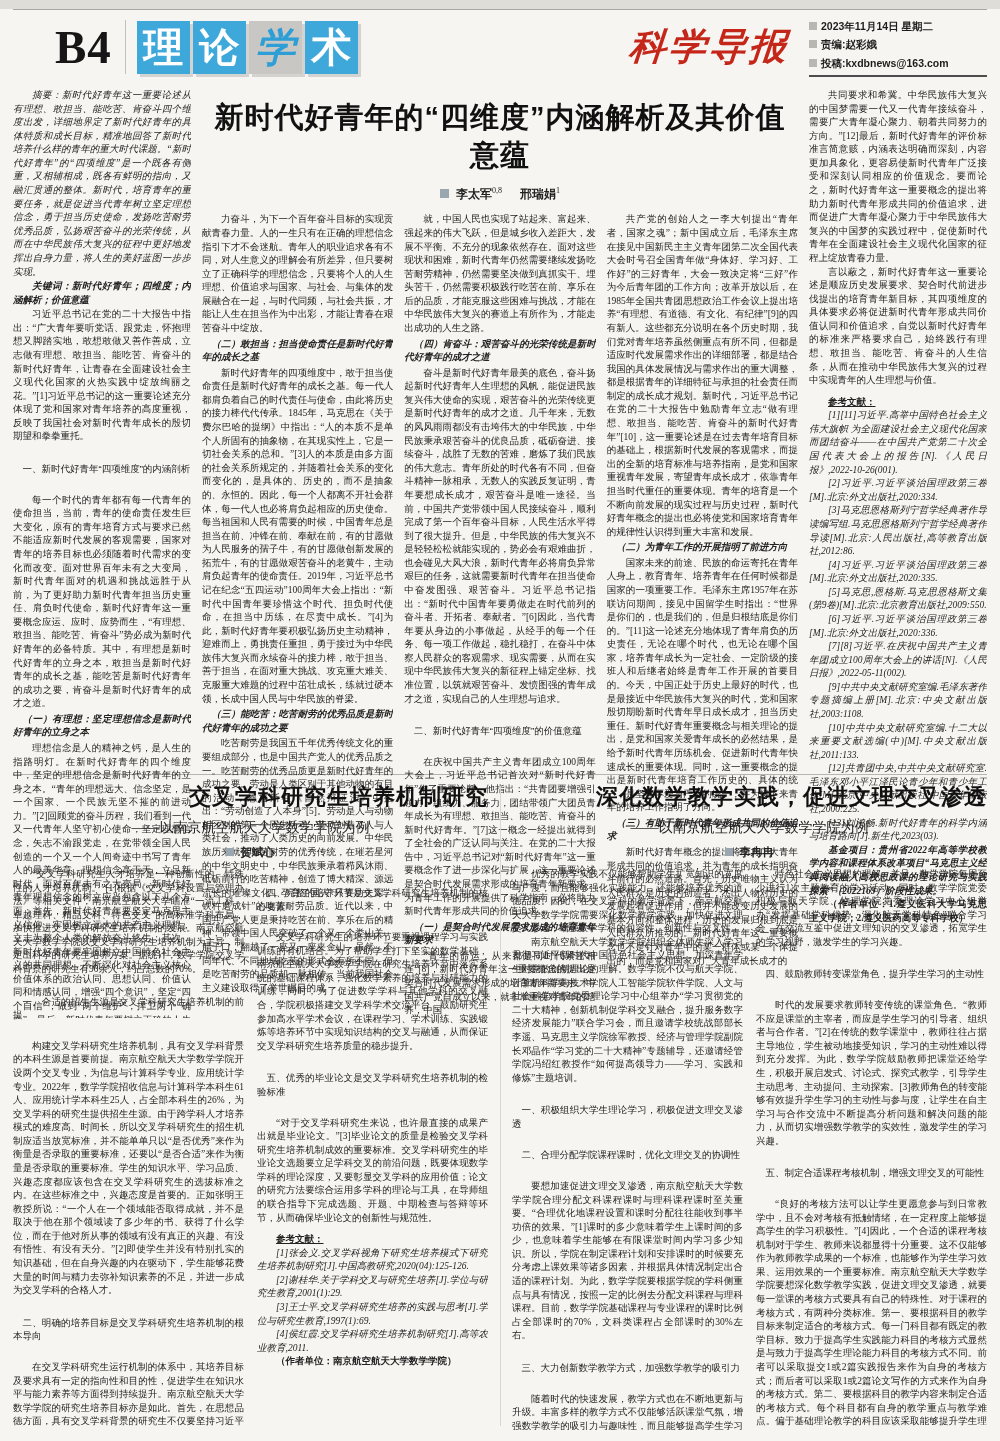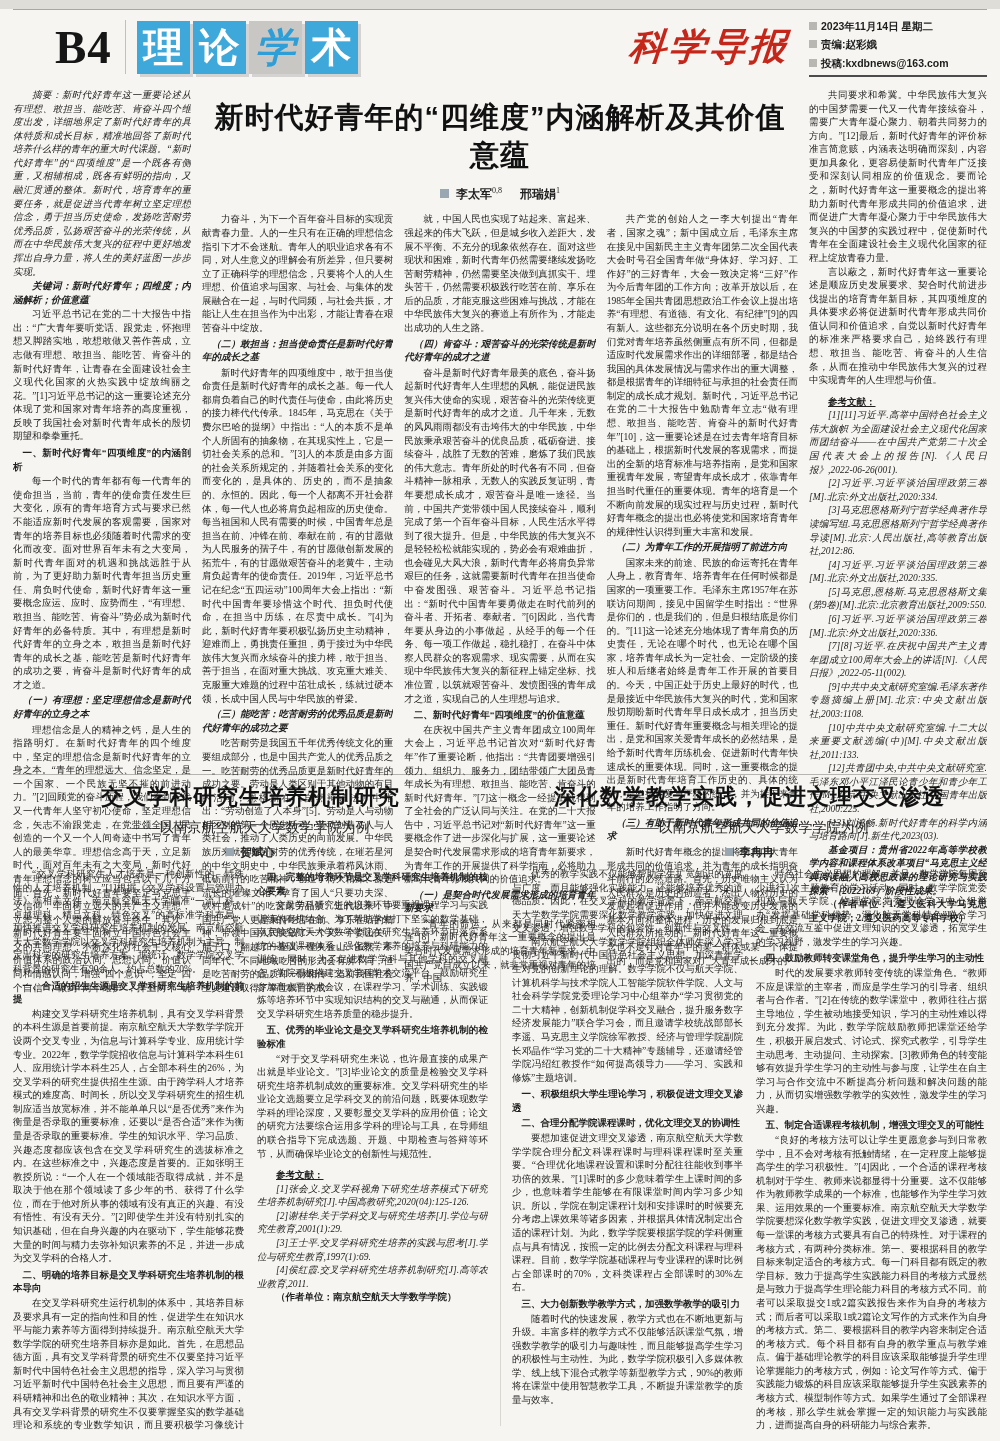--- a/index.html
+++ b/index.html
@@ -58,35 +58,35 @@
   .byline { text-align:center; font-size:12px; font-weight:bold; margin:12px 0 10px; }
   .byline .sq { background:#9aa7b0; width:9px; height:9px; margin-right:7px; }
   .byline sup { font-size:8px; font-weight:normal; }
   .byline .name2 { margin-left:18px; }
   .center-cols {
     flex:1; display:grid; grid-template-columns:repeat(3,1fr); gap:11px; overflow:hidden;
   }
 
   
   .blk { text-indent:2em; }
-  .blk-h1 { font-weight:bold; font-family:"Liberation Sans", sans-serif; text-indent:1em; margin:2px 0; }
+  .blk-h1 { font-weight:normal; font-family:"Liberation Sans", sans-serif; text-indent:1em; margin:18px 0; }
   .blk-h2 { font-weight:bold; font-style:italic; margin:2px 0; text-indent:1em; }
   .blk-abs { font-style:italic; }
   .blk-kw  { font-style:italic; font-weight:bold; margin:1px 0; }
   .blk-ref { font-style:italic; }
   .blk-refh { font-weight:bold; margin-top:8px;text-decoration:underline; }
   .blk-fund { font-weight:bold; font-style:italic; }
   .blk-auth { font-weight:bold; }
 
   
   .section-rule { border-top:1px solid #b6b4af; margin-top:9px; }
   .bottom { display:grid; grid-template-columns:1fr 1fr; gap:24px; margin-top:7px; height:648px; position:relative; }
   .bottom::before { content:""; position:absolute; left:50%; top:4px; bottom:4px; width:1px; background:#d9d7d2; }
   .b-article { display:flex; flex-direction:column; overflow:hidden; min-width:0; }
-  .b-title { text-align:center; font-size:22px; font-weight:bold; letter-spacing:1px; font-family:"Liberation Sans", sans-serif; color:#111; }
+  .b-title { text-align:right; font-size:22px; font-weight:bold; letter-spacing:1px; font-family:"Liberation Sans", sans-serif; color:#111; }
   .b-subtitle { text-align:center; font-size:14px; margin-top:7px; color:#222; }
   .b-byline { text-align:center; font-size:11.5px; font-weight:bold; margin:8px 0 8px; }
   .b-byline .sq { background:#9aa7b0; width:8px; height:8px; margin-right:6px; }
   .b-cols {
     flex:1; display:grid; grid-template-columns:1fr 1fr; gap:13px; overflow:hidden;
     font-size:9.5px; line-height:1.43; text-align:justify;
   }
 </style>
 </head>
 <body>
@@ -151,21 +151,21 @@
             <div class="blk blk-p">国家未来的前途、民族的命运寄托在青年人身上，教育青年、培养青年在任何时候都是国家的一项重要工作。毛泽东主席1957年在苏联访问期间，接见中国留学生时指出：“世界是你们的，也是我们的，但是归根结底是你们的。”[11]这一论述充分地体现了青年肩负的历史责任，无论在哪个时代，也无论在哪个国家，培养青年成长为一定社会、一定阶级的接班人和后继者始终是青年工作开展的首要目的。今天，中国正处于历史上最好的时代，也是最接近中华民族伟大复兴的时代，党和国家殷切期盼新时代青年早日成长成才，担当历史重任。新时代好青年重要概念与相关理论的提出，是党和国家关爱青年成长的必然结果，是给予新时代青年历练机会、促进新时代青年快速成长的重要体现。同时，这一重要概念的提出是新时代青年培育工作历史的、具体的统一，是坚持厚爱与严格的统一，并为接下来青年的培养工作指明了方向。</div>
             <div class="blk blk-h2">（三）有助于新时代青年形成共同的价值追求</div>
             <div class="blk blk-p">新时代好青年概念的提出将助力广大青年形成共同的价值追求，并为青年的成长指明奋斗前行的必然道路。首先，历史唯物主义认为人民群众是历史的创造者，杰出人物对历史的发展起着促进作用，但并不能改变历史发展的基本方向和整体进程，历史的发展归根到底是人民群众所推动的。新时代好青年这一重要概念也不是针对青年中的某一群体或某一个体提出的，而是党和国家对广大青年成长成才的</div>
           </div>
       </div>
     </div>
     <div class="textcol">
         <div class="blk blk-p">共同要求和希冀。中华民族伟大复兴的中国梦需要一代又一代青年接续奋斗，需要广大青年凝心聚力、朝着共同努力的方向。”[12]最后，新时代好青年的评价标准言简意赅，内涵表达明确而深刻，内容更加具象化，更容易使新时代青年广泛接受和深刻认同相应的价值观念。要而论之，新时代好青年这一重要概念的提出将助力新时代青年形成共同的价值追求，进而促进广大青年凝心聚力于中华民族伟大复兴的中国梦的实践过程中，促使新时代青年在全面建设社会主义现代化国家的征程上绽放青春力量。</div>
         <div class="blk blk-p">言以蔽之，新时代好青年这一重要论述是顺应历史发展要求、契合时代前进步伐提出的培育青年新目标，其四项维度的具体要求必将促进新时代青年形成共同价值认同和价值追求，自觉以新时代好青年的标准来严格要求自己，始终践行有理想、敢担当、能吃苦、肯奋斗的人生信条，从而在推动中华民族伟大复兴的过程中实现青年的人生理想与价值。</div>
         <div class="blk blk-refh">参考文献：</div>
-        <div class="blk blk-ref">[1][11]习近平.高举中国特色社会主义伟大旗帜 为全面建设社会主义现代化国家而团结奋斗——在中国共产党第二十次全国代表大会上的报告[N].《人民日报》,2022-06-26(001).</div>
+        <div class="blk blk-ref">[1][11]习近平.高举中国特色社会主义伟大旗帜 为全面建设社会主义现代化国家而团结奋斗——在中国共产党第二十次全国代表大会上的报告[N].《人民日报》,2022-10-26(001).</div>
         <div class="blk blk-ref">[2]习近平.习近平谈治国理政第三卷[M].北京:外文出版社,2020:334.</div>
         <div class="blk blk-ref">[3]马克思恩格斯列宁哲学经典著作导读编写组.马克思恩格斯列宁哲学经典著作导读[M].北京:人民出版社,高等教育出版社,2012:86.</div>
         <div class="blk blk-ref">[4]习近平.习近平谈治国理政第三卷[M].北京:外文出版社,2020:335.</div>
         <div class="blk blk-ref">[5]马克思,恩格斯.马克思恩格斯文集(第9卷)[M].北京:北京教育出版社,2009:550.</div>
         <div class="blk blk-ref">[6]习近平.习近平谈治国理政第三卷[M].北京:外文出版社,2020:336.</div>
         <div class="blk blk-ref">[7][8]习近平.在庆祝中国共产主义青年团成立100周年大会上的讲话[N].《人民日报》,2022-05-11(002).</div>
         <div class="blk blk-ref">[9]中共中央文献研究室编.毛泽东著作专题摘编上册[M].北京:中央文献出版社,2003:1108.</div>
         <div class="blk blk-ref">[10]中共中央文献研究室编.十二大以来重要文献选编(中)[M].中央文献出版社,2011:133.</div>
         <div class="blk blk-ref">[12]共青团中央,中共中央文献研究室.毛泽东邓小平江泽民论青少年和青少年工作[M].北京:中央文献出版社,中国青年出版社,2000:225.</div>
         <div class="blk blk-ref">[13]刘鸿畅.新时代好青年的科学内涵与培育路向[J].新生代,2023(03).</div>

